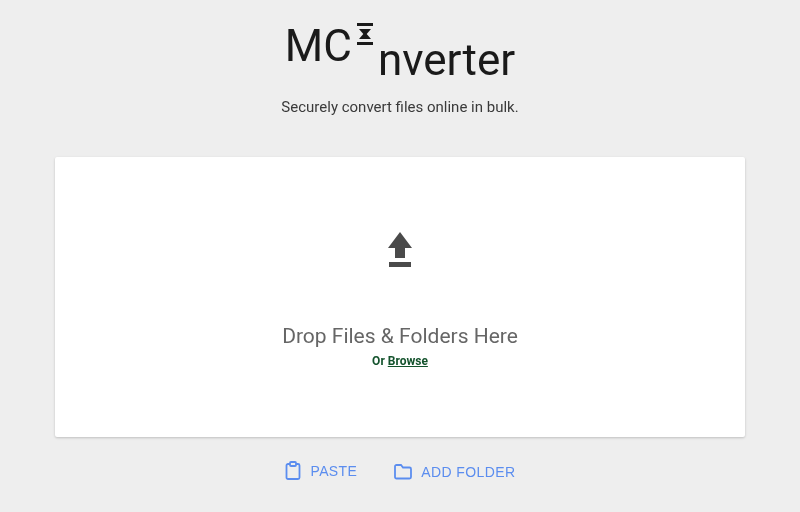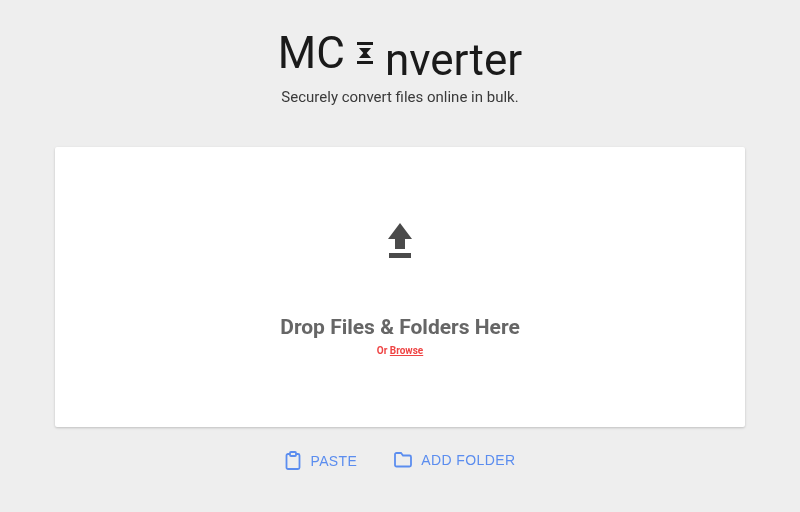--- a/index.html
+++ b/index.html
@@ -15,31 +15,32 @@
       flex-direction: column;
       align-items: center;
       padding-top: 20px;
     }
     .logo {
       font-size: 44px;
       font-weight: 400;
       color: #1a1a1a;
       letter-spacing: 0px;
       display: flex;
-      align-items: center;
-      gap: 7px;
+      align-items: flex-start;
+      gap: 0;
     }
     .logo-m { font-weight: 400; }
     .logo-icon {
       display: inline-flex;
       align-items: center;
       margin: 0 1px;
     }
     .logo-tail { font-weight: 400; margin-top: 14px; }
     .tagline {
+      margin-top: 10px;
       text-align: center;
       color: #3a3a3a;
       font-size: 15px;
       line-height: 1.5;
     }
     .dropzone {
       width: 690px;
       height: 280px;
       background: #ffffff;
       margin-top: 38px;
@@ -52,39 +53,39 @@
       gap: 16px;
       cursor: pointer;
     }
     .upload-icon {
       color: #4a4a4a;
       margin-bottom: 12px;
     }
     .drop-text {
       color: #666666;
       font-size: 21px;
-      font-weight: 700;
+      font-weight: 400;
       text-align: right;
       margin-top: 20px;
     }
     .browse-line {
-      color: #ef4444;
-      font-size: 10px;
+      color: #14532d;
+      font-size: 12px;
       font-weight: 700;
       margin-top: -10px;
     }
     .browse-link {
       text-decoration: underline;
       cursor: pointer;
     }
     .actions {
       margin-top: 20px;
       display: flex;
       gap: 24px;
-      align-items: flex-start;
+      align-items: flex-end;
     }
     .action-btn {
       display: flex;
       align-items: center;
       gap: 8px;
       color: #5b8def;
       font-size: 14px;
       font-weight: 500;
       letter-spacing: 0.4px;
       cursor: pointer;

